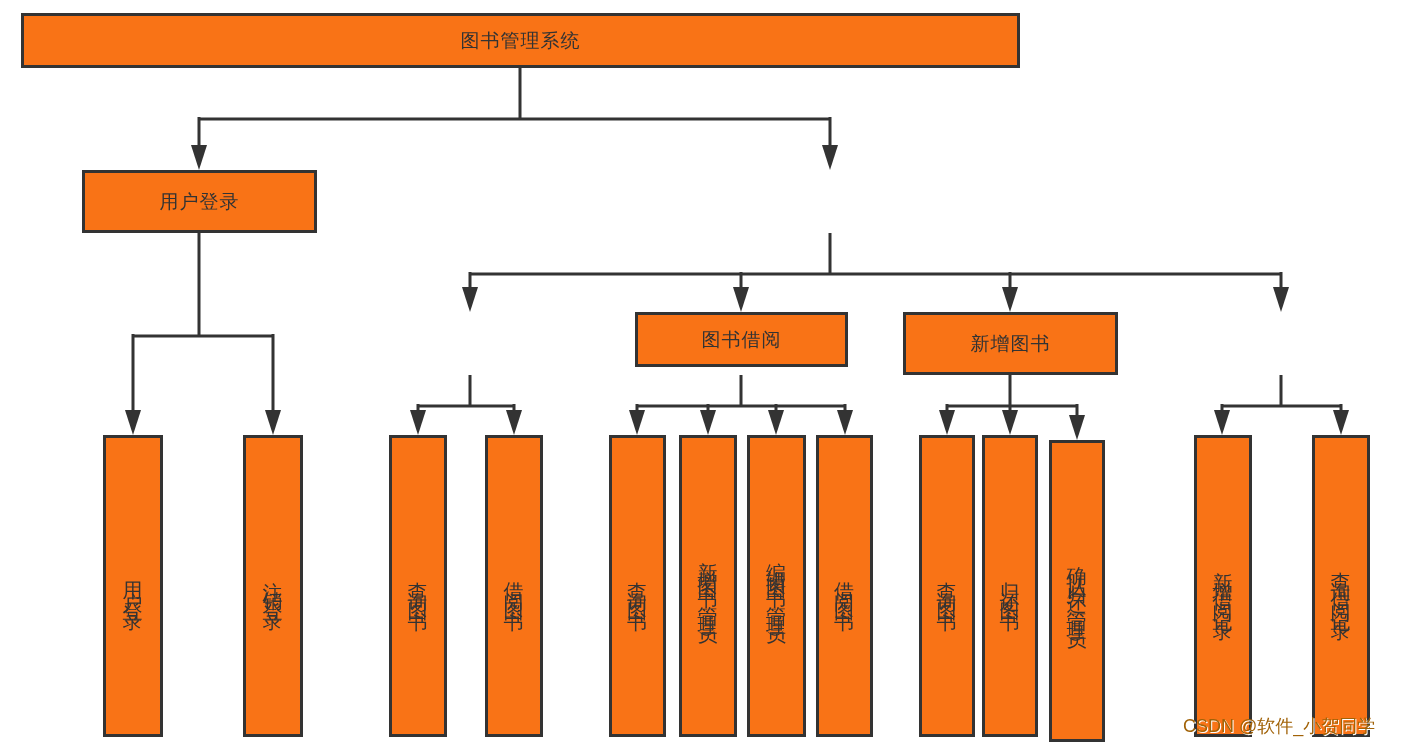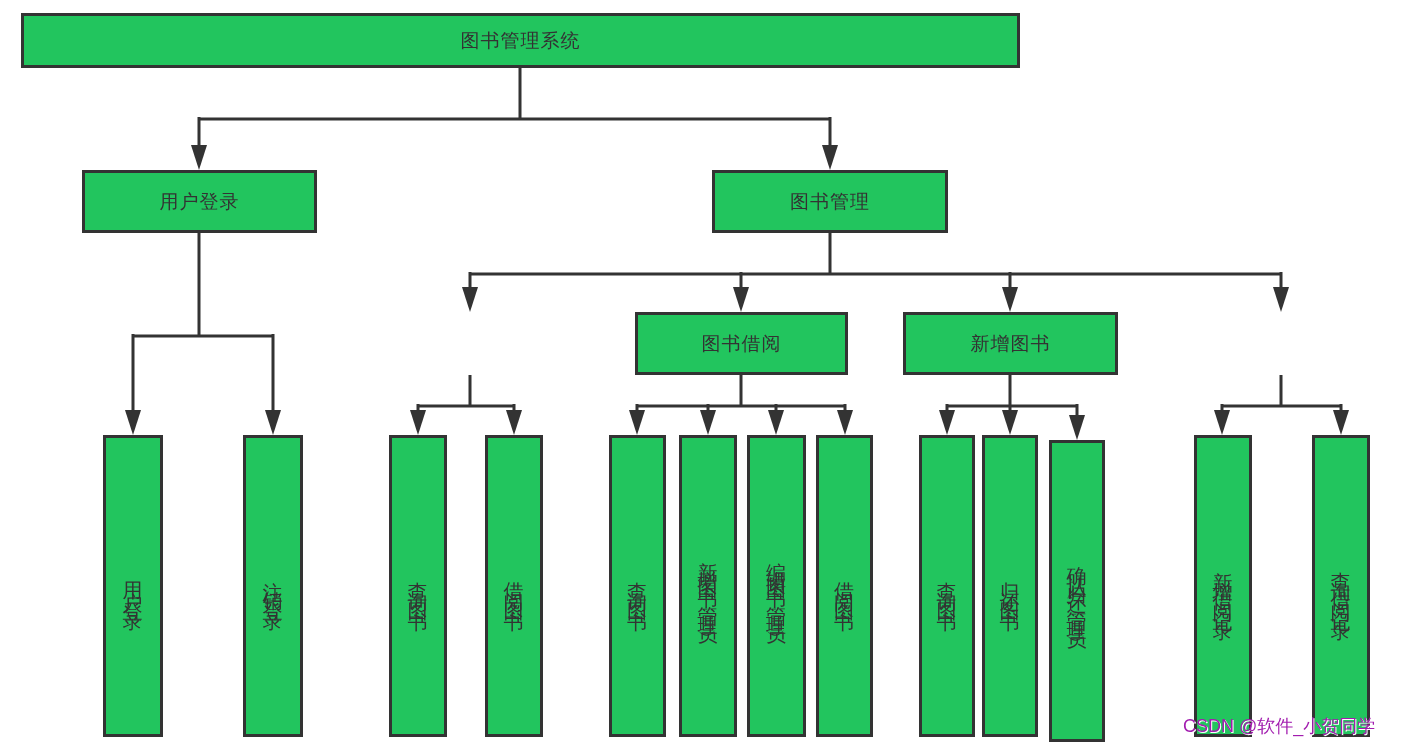--- a/index.html
+++ b/index.html
@@ -5,32 +5,32 @@
   html,body{margin:0;padding:0;}
   body{
     width:1405px;height:747px;position:relative;overflow:hidden;
     background:#ffffff;color:#333333;
     font-family:"Liberation Sans","DejaVu Sans",sans-serif;
   }
   .canvas{position:absolute;inset:0;}
   .connectors{position:absolute;left:0;top:0;z-index:1;}
   .node{
     position:absolute;box-sizing:border-box;z-index:2;
-    border:3px solid #333333;background:#22c55e;
+    border:3px solid #333333;background:#f97316;
     display:flex;align-items:center;justify-content:center;
   }
   .h-node{font-size:19px;letter-spacing:1px;white-space:nowrap;}
   .v-node{
     writing-mode:vertical-rl;text-orientation:upright;
     font-size:20px;letter-spacing:10px;line-height:1;
   }
   .v-node.long{letter-spacing:9px;}
   .watermark{
     position:absolute;left:1183px;top:714px;z-index:3;
-    font-size:18px;color:#a21caf;white-space:nowrap;
+    font-size:18px;color:#a16207;white-space:nowrap;
     text-shadow:1px 1px 0 #ffffff;
   }
 </style>
 </head>
 <body>
 
 <div class="canvas">
 
   <svg class="connectors" width="1405" height="747" viewBox="0 0 1405 747">
     <g stroke="#333333" stroke-width="3" fill="none">
@@ -68,23 +68,22 @@
       <polygon points="1002,410 1018,410 1010,435"></polygon>
       <polygon points="1069,415 1085,415 1077,440"></polygon>
       <polygon points="1214,410 1230,410 1222,435"></polygon>
       <polygon points="1333,410 1349,410 1341,435"></polygon>
     </g>
   </svg>
 
   <div class="node h-node" style="left:21px;top:13px;width:999px;height:55px">图书管理系统</div>
 
   <div class="node h-node" style="left:82px;top:170px;width:235px;height:63px">用户登录</div>
-  <div class="node h-node" style="left:712px;top:170px;width:236px;height:63px">图书管理</div>
 
-  <div class="node h-node" style="left:635px;top:312px;width:213px;height:63px">图书借阅</div>
+  <div class="node h-node" style="left:635px;top:312px;width:213px;height:55px">图书借阅</div>
   <div class="node h-node" style="left:903px;top:312px;width:215px;height:63px">新增图书</div>
 
   <div class="node v-node" style="left:103px;top:435px;width:60px;height:302px">用户登录</div>
   <div class="node v-node" style="left:243px;top:435px;width:60px;height:302px">注销登录</div>
   <div class="node v-node" style="left:389px;top:435px;width:58px;height:302px">查询图书</div>
   <div class="node v-node" style="left:485px;top:435px;width:58px;height:302px">借阅图书</div>
   <div class="node v-node" style="left:609px;top:435px;width:57px;height:302px">查询图书</div>
   <div class="node v-node long" style="left:679px;top:435px;width:58px;height:302px">新增图书（管理员）</div>
   <div class="node v-node long" style="left:747px;top:435px;width:59px;height:302px">编辑图书（管理员）</div>
   <div class="node v-node" style="left:816px;top:435px;width:57px;height:302px">借阅图书</div>

